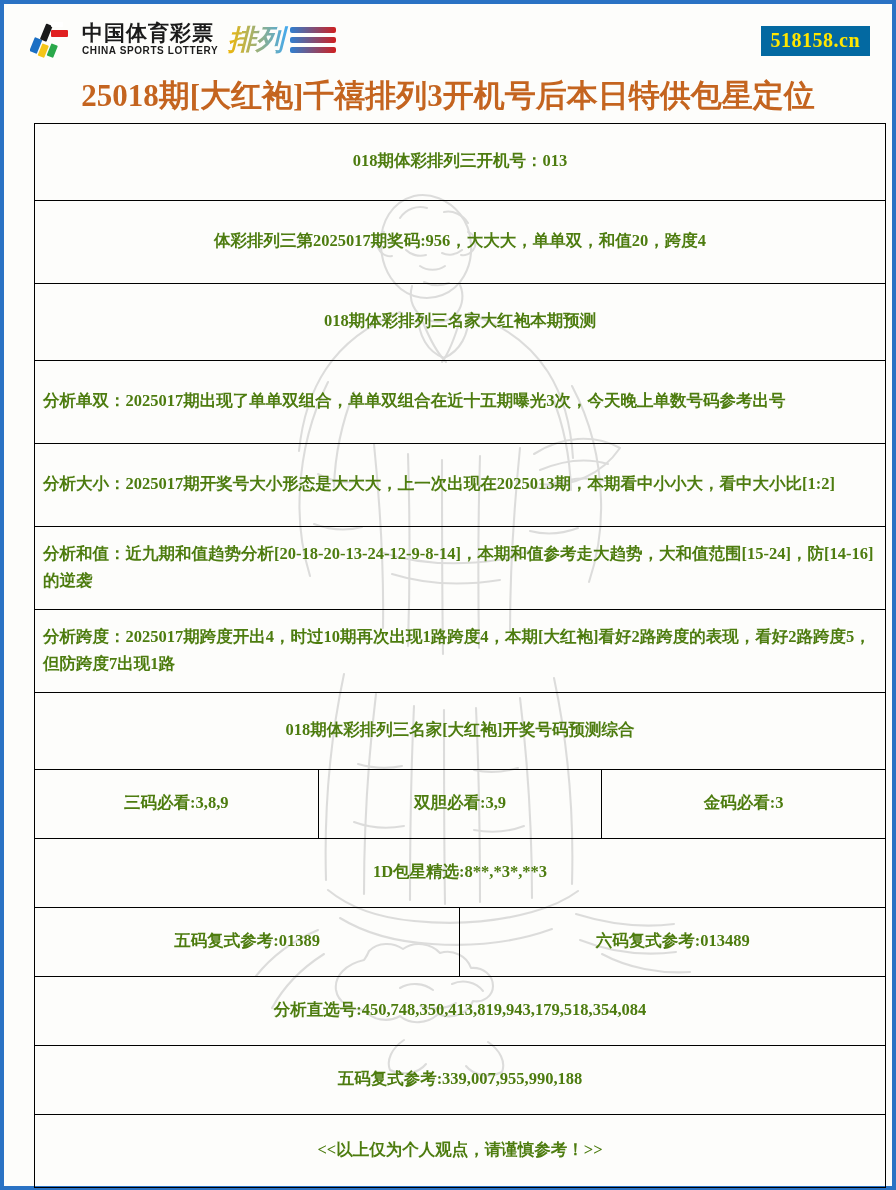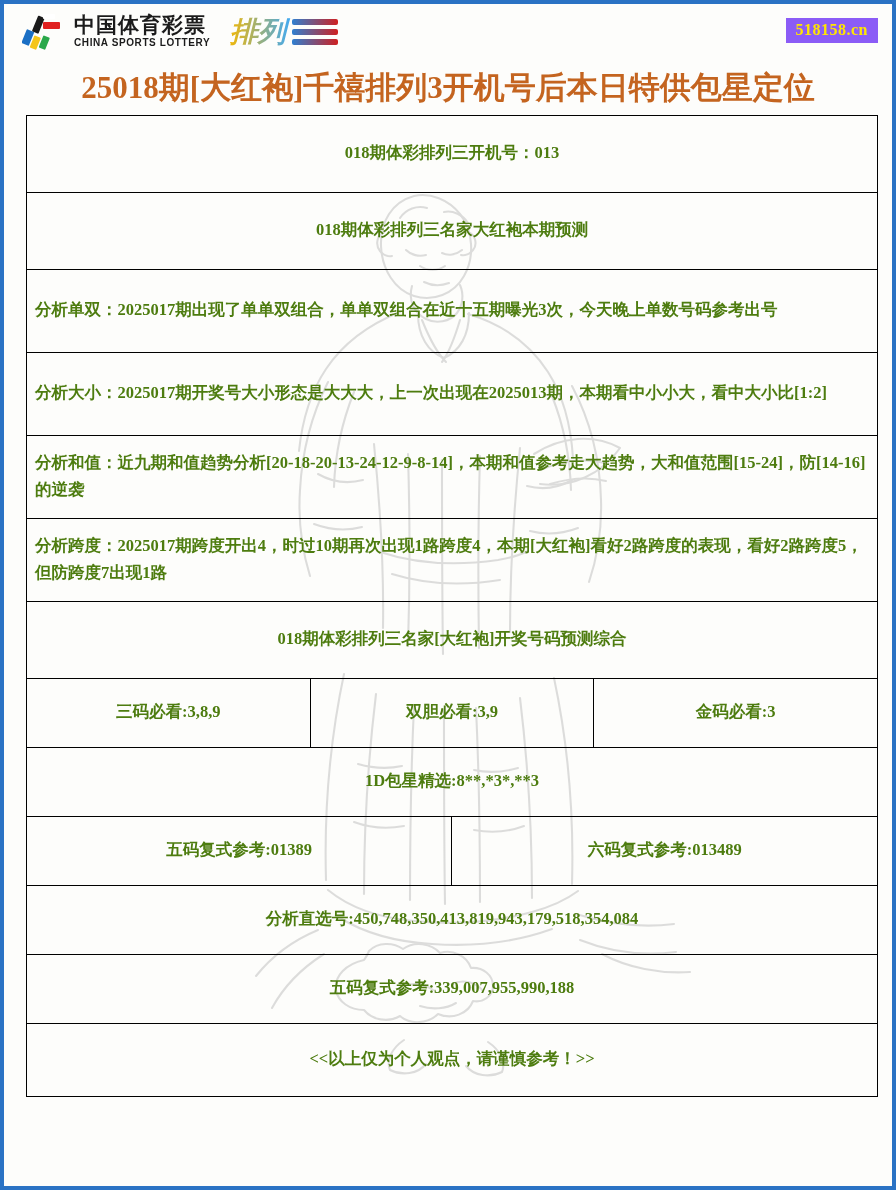--- a/index.html
+++ b/index.html
@@ -8,46 +8,46 @@
     background:#ffffff;
     font-family:"Liberation Serif","DejaVu Serif",serif;
     overflow:hidden;
   }
   .page{
     position:relative;
     box-sizing:border-box;
     width:896px;height:1190px;
     border:4px solid #2a72c4;
     background:#fdfdfb;
-    padding:0;
+    padding:8px;
   }
   
   .header{
     position:relative;
     height:58px;
     box-sizing:border-box;
     padding:6px 14px 0 18px;
     display:flex;align-items:flex-start;justify-content:space-between;
   }
   .logo-wrap{display:flex;align-items:center;gap:6px;}
   .emblem{width:46px;height:42px;flex:0 0 auto;}
   .logo-text{display:flex;flex-direction:column;justify-content:center;line-height:1;}
   .logo-cn{
     font-family:"Liberation Sans","DejaVu Sans",sans-serif;
     font-size:21px;font-weight:bold;color:#1b1b1b;letter-spacing:1px;
   }
   .logo-en{
     font-family:Liberation Sans, sans-serif;
     font-size:10px;font-weight:bold;color:#1b1b1b;letter-spacing:.6px;margin-top:3px;
   }
-  .plthree{margin-left:14px;display:flex;align-items:flex-start;}
+  .plthree{margin-left:4px;display:flex;align-items:flex-start;}
   .site-badge{
-    background:#8b5cf6;color:#ffe600;
+    background:#0369a1;color:#ffe600;
     font-family:"Liberation Serif","DejaVu Serif",serif;
-    font-size:16px;font-weight:bold;
+    font-size:20px;font-weight:bold;
     padding:3px 10px 4px 10px;
     letter-spacing:.5px;
     margin-top:8px;
   }
   
   .title{
     text-align:center;
     color:#c4641f;
     font-size:31px;
     font-weight:bold;
@@ -200,20 +200,23 @@
     </svg>
   </div>
 
   <div class="tbl-wrap">
     <table class="main">
       <tbody>
         <tr>
           <td class="center r1" colspan="6">018期体彩排列三开机号：013</td>
         </tr>
         <tr>
+          <td class="center r2" colspan="6">体彩排列三第2025017期奖码:956，大大大，单单双，和值20，跨度4</td>
+        </tr>
+        <tr>
           <td class="center r3" colspan="6">018期体彩排列三名家大红袍本期预测</td>
         </tr>
         <tr>
           <td class="just body" colspan="6">分析单双：2025017期出现了单单双组合，单单双组合在近十五期曝光3次，今天晚上单数号码参考出号</td>
         </tr>
         <tr>
           <td class="just body" colspan="6">分析大小：2025017期开奖号大小形态是大大大，上一次出现在2025013期，本期看中小小大，看中大小比[1:2]</td>
         </tr>
         <tr>
           <td class="just body" colspan="6">分析和值：近九期和值趋势分析[20-18-20-13-24-12-9-8-14]，本期和值参考走大趋势，大和值范围[15-24]，防[14-16]的逆袭</td>

